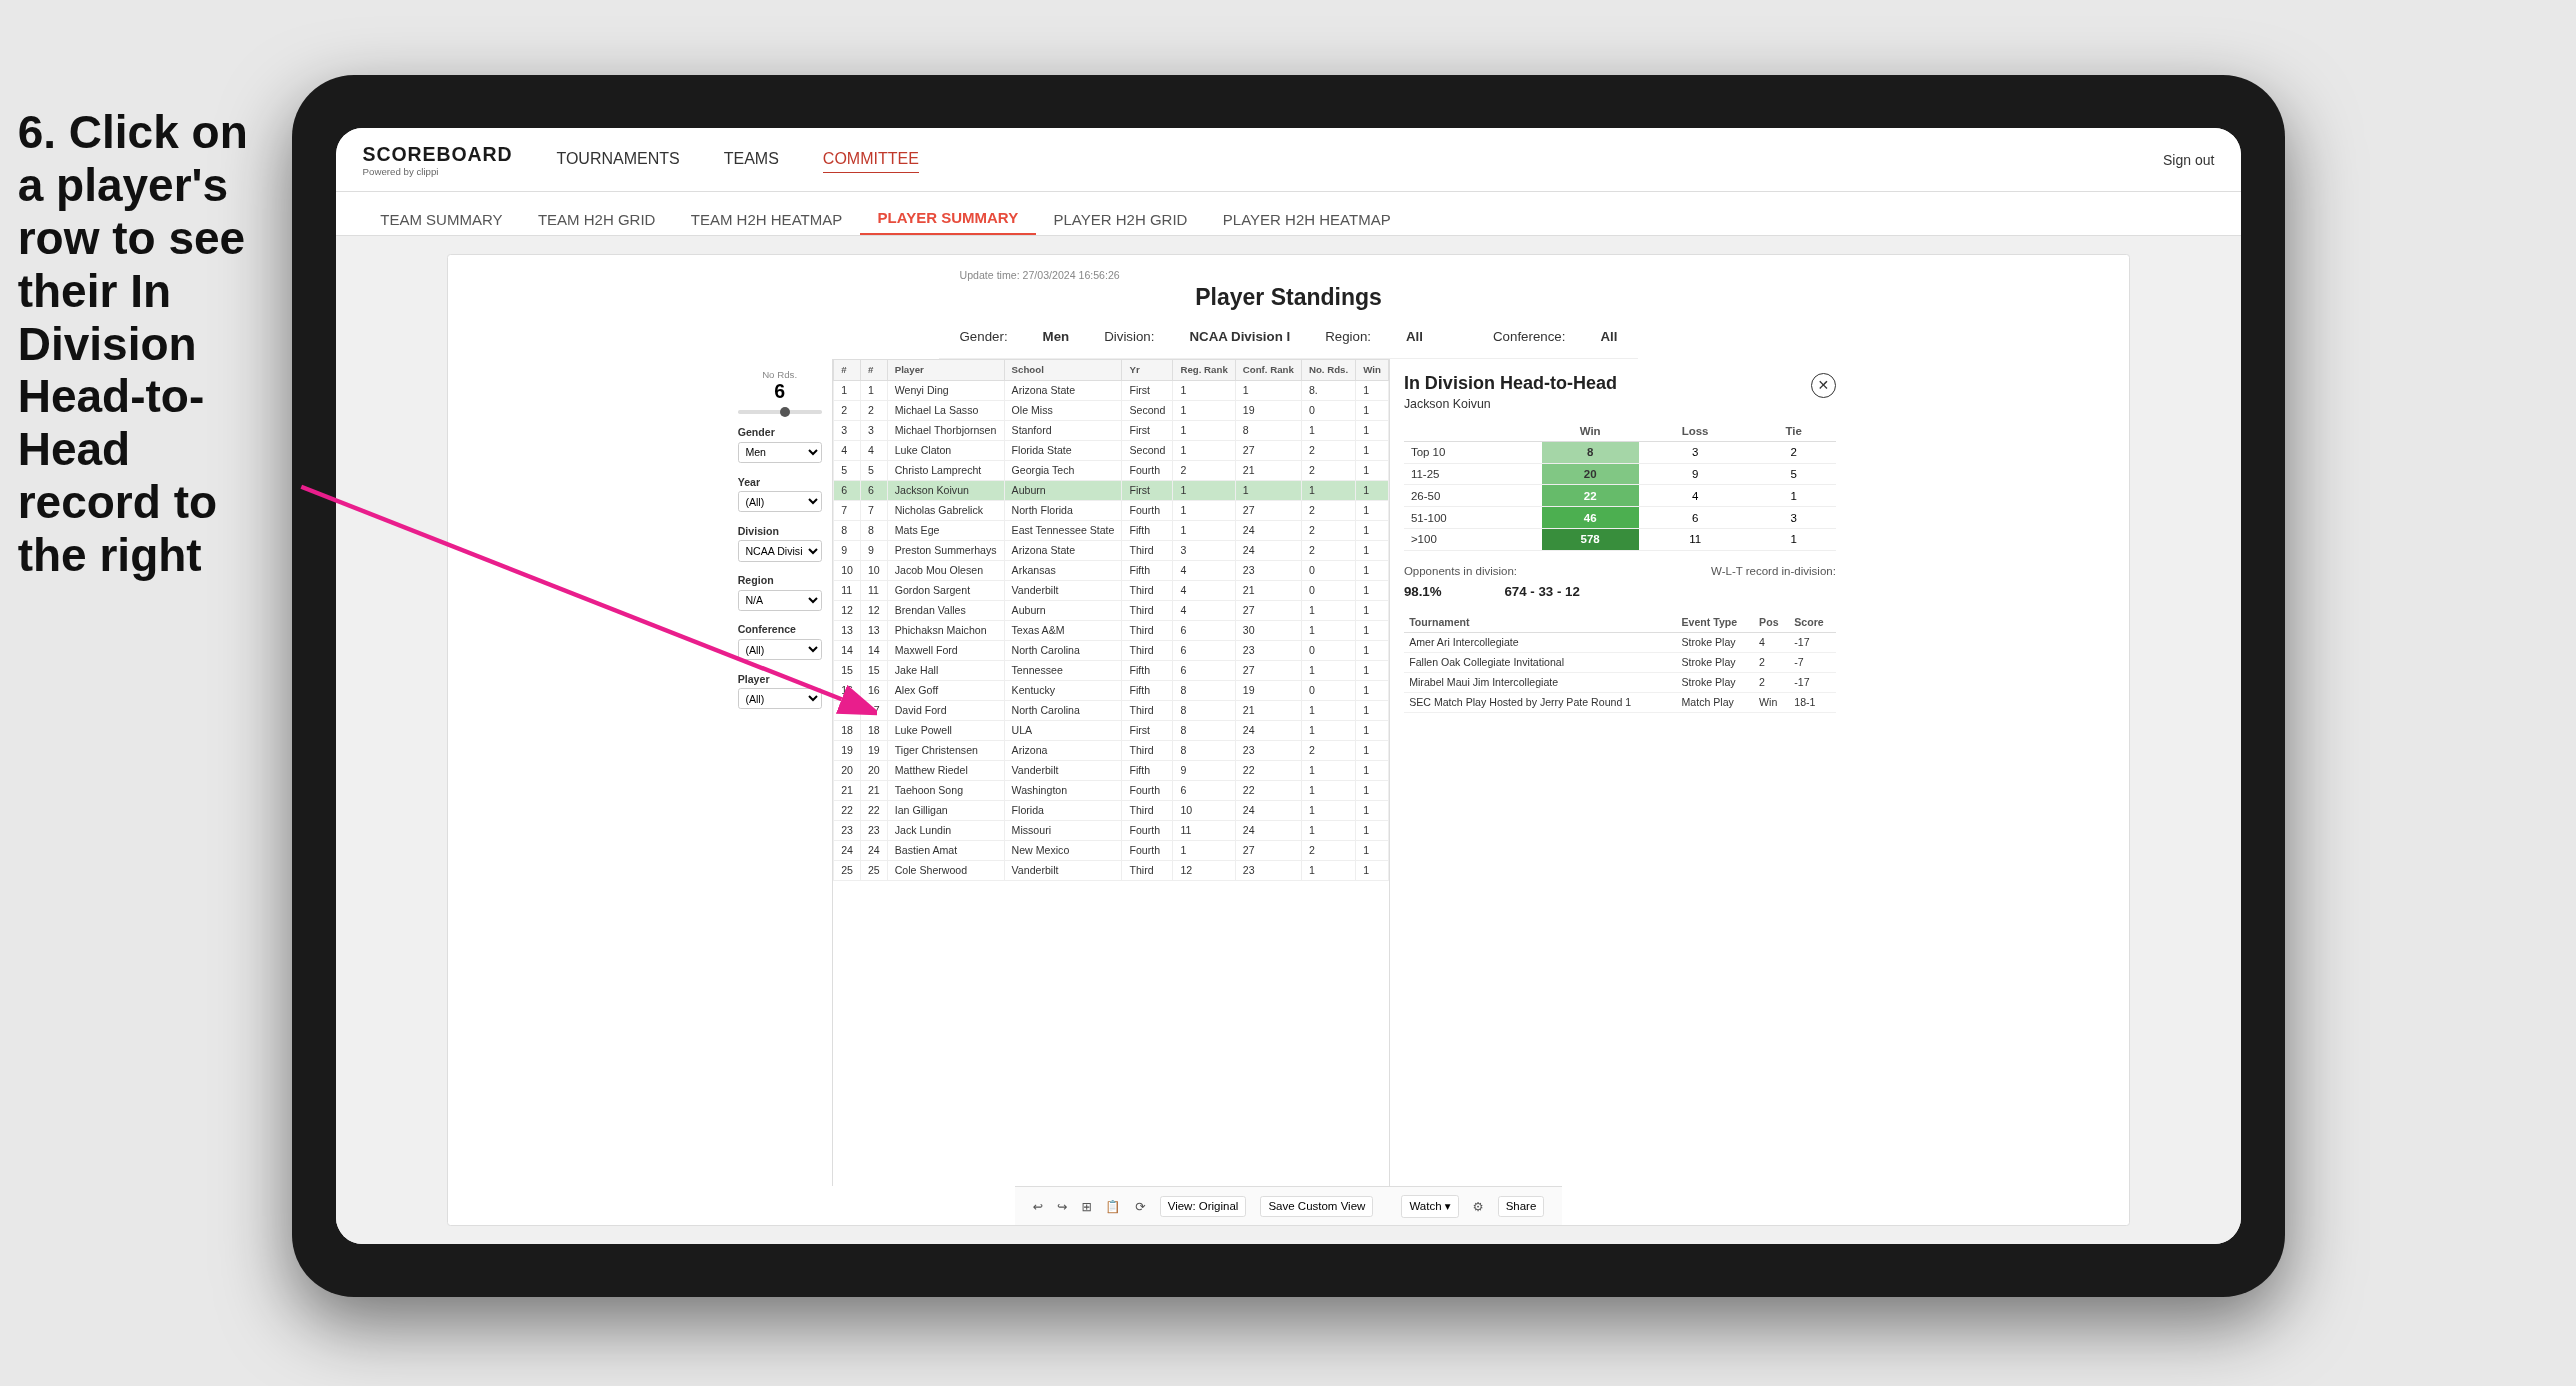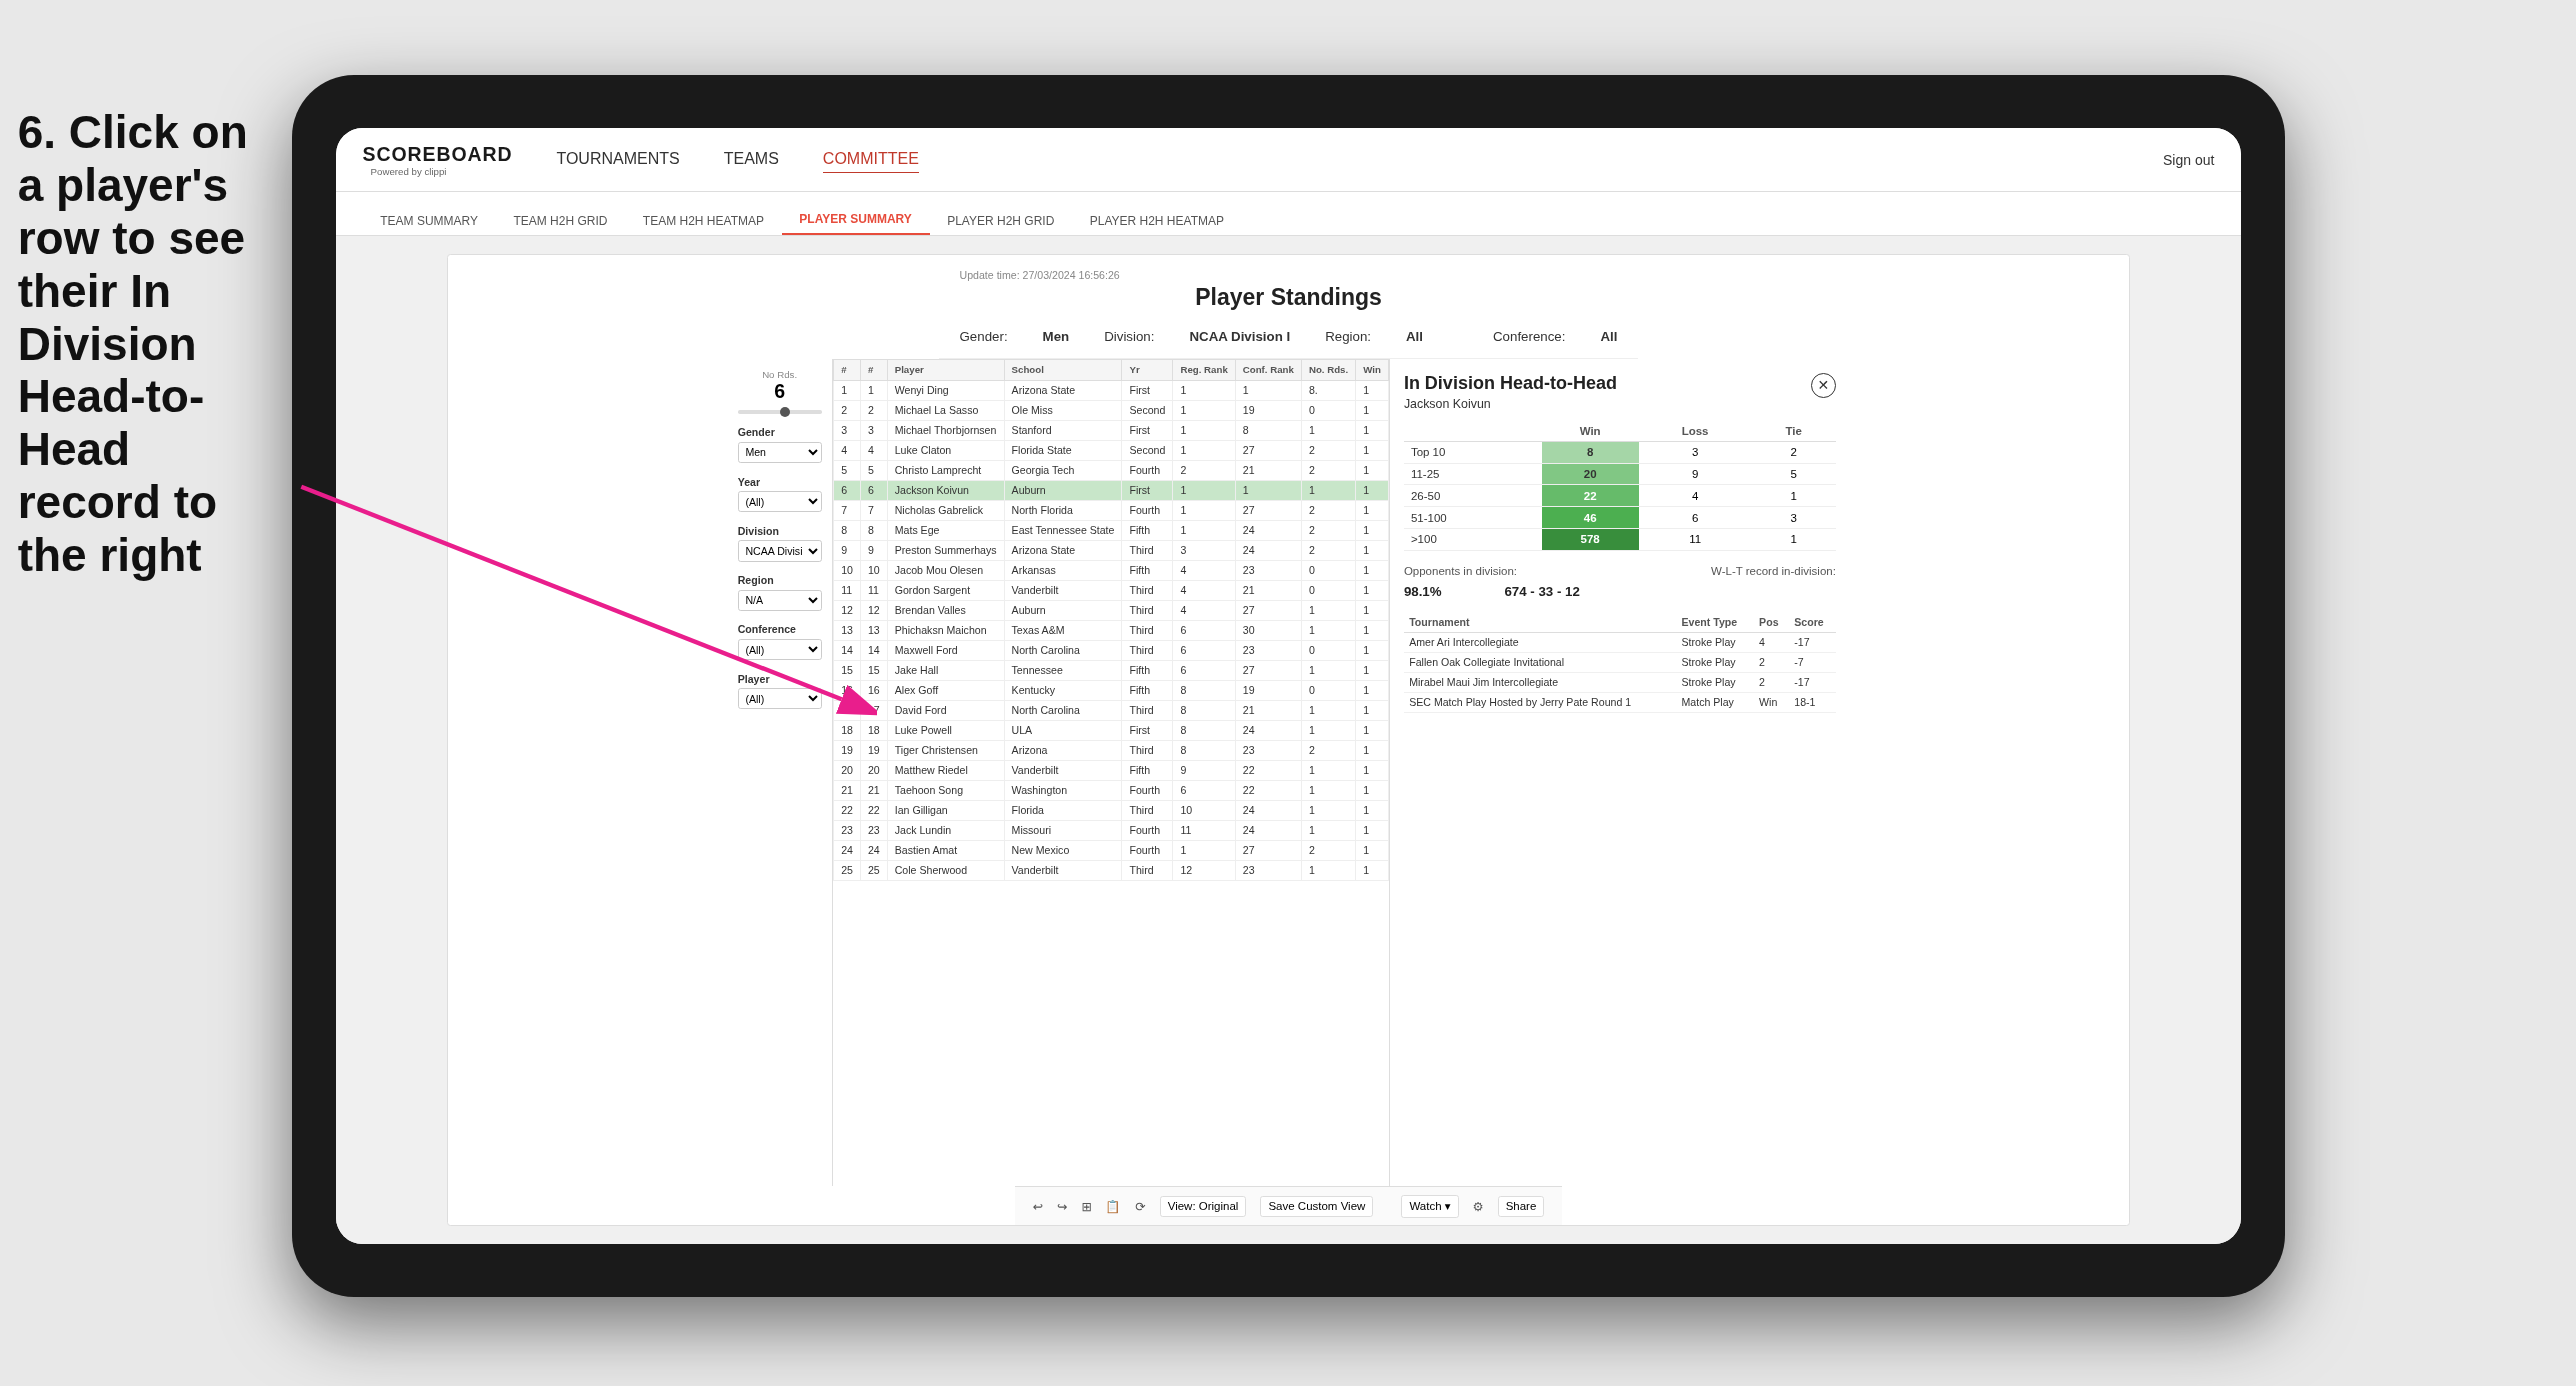--- a/index.html
+++ b/index.html
@@ -80,21 +80,20 @@
     .logo-text {
       font-size: 19.5px;
       font-weight: 900;
       color: #1a1a1a;
       letter-spacing: 0.9px;
     }
 
     .logo-sub {
       font-size: 9.7px;
       color: #666;
-      margin-left: 8px;
     }
 
     .nav-items {
       display: flex;
       gap: 44px;
       flex: 1;
     }
 
     .nav-item {
       font-size: 16px;
@@ -127,21 +126,21 @@
       gap: 0;
       padding: 0 26.6px;
       border-bottom: 1.8px solid #ddd;
       background: #fff;
       height: 44px;
       align-items: flex-end;
       flex-shrink: 0;
     }
 
     .sub-nav-item {
-      font-size: 12px;
+      font-size: 15px;
       color: #555;
       padding: 7px 17.7px;
       cursor: pointer;
       white-space: nowrap;
       text-align: right;
     }
 
     .sub-nav-item.active {
       color: #e74c3c;
       border-bottom: 2.7px solid #e74c3c;

